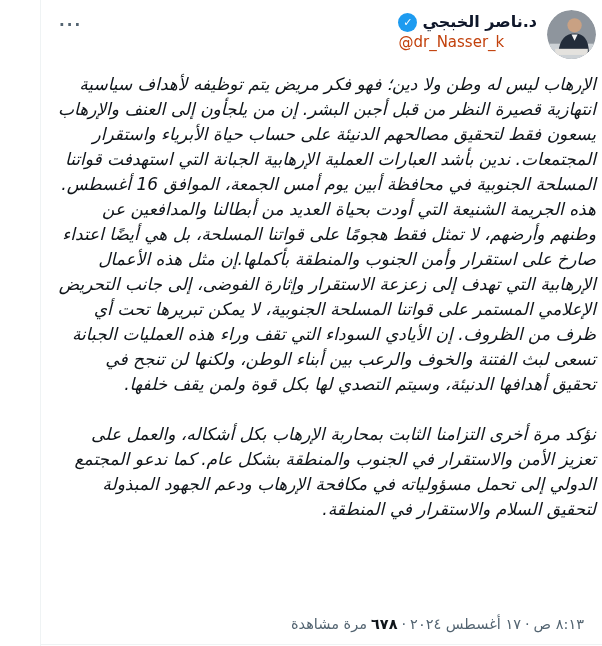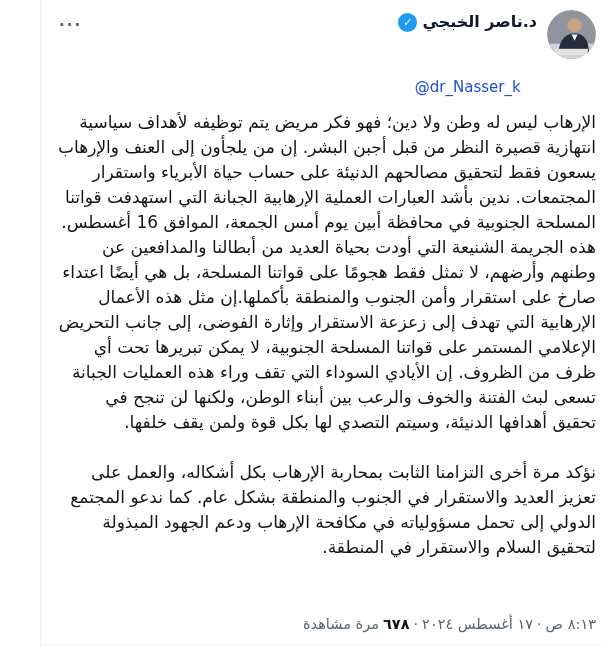--- a/index.html
+++ b/index.html
@@ -65,53 +65,53 @@
     color: #ffffff;
     font-size: 11px;
     font-weight: bold;
     display: flex;
     align-items: center;
     justify-content: center;
     line-height: 1;
   }
   .handle {
     font-size: 15px;
-    color: #1d4ed8;
+    color: #c2410c;
     line-height: 20px;
     direction: ltr;
-    text-align: center;
-    margin-top: 45px;
+    text-align: left;
   }
   .header-spacer { flex: 1; }
   .more-button {
     color: #536471;
     font-size: 15px;
     font-weight: bold;
     letter-spacing: 2px;
     padding: 8px 2px;
     cursor: pointer;
     line-height: 1;
     user-select: none;
   }
 
   
   .tweet-body {
     margin-top: 13px;
     font-size: 17px;
     line-height: 25px;
     color: #0f1419;
     text-align: right;
+    font-style: italic;
   }
   .tweet-body p { margin: 0; }
   .tweet-body p.gap-above { margin-top: 25px; }
 
   
   .tweet-footer {
     position: absolute;
-    right: 6px; left: 16px;
+    right: 18px; left: 16px;
     bottom: 12px;
     font-size: 14.5px;
     color: #536471;
     text-align: right;
     direction: rtl;
     line-height: 20px;
   }
   .tweet-footer .sep { margin: 0 4px; }
   .views-count {
     color: #0f1419;
@@ -161,21 +161,21 @@
         <span class="handle">@dr_Nasser_k</span>
       </div>
 
       <div class="header-spacer"></div>
 
       <div class="more-button">···</div>
     </div>
 
     <div class="tweet-body">
       <p>الإرهاب ليس له وطن ولا دين؛ فهو فكر مريض يتم توظيفه لأهداف سياسية انتهازية قصيرة النظر من قبل أجبن البشر. إن من يلجأون إلى العنف والإرهاب يسعون فقط لتحقيق مصالحهم الدنيئة على حساب حياة الأبرياء واستقرار المجتمعات. ندين بأشد العبارات العملية الإرهابية الجبانة التي استهدفت قواتنا المسلحة الجنوبية في محافظة أبين يوم أمس الجمعة، الموافق 16 أغسطس. هذه الجريمة الشنيعة التي أودت بحياة العديد من أبطالنا والمدافعين عن وطنهم وأرضهم، لا تمثل فقط هجومًا على قواتنا المسلحة، بل هي أيضًا اعتداء صارخ على استقرار وأمن الجنوب والمنطقة بأكملها.إن مثل هذه الأعمال الإرهابية التي تهدف إلى زعزعة الاستقرار وإثارة الفوضى، إلى جانب التحريض الإعلامي المستمر على قواتنا المسلحة الجنوبية، لا يمكن تبريرها تحت أي ظرف من الظروف. إن الأيادي السوداء التي تقف وراء هذه العمليات الجبانة تسعى لبث الفتنة والخوف والرعب بين أبناء الوطن، ولكنها لن تنجح في تحقيق أهدافها الدنيئة، وسيتم التصدي لها بكل قوة ولمن يقف خلفها.</p>
-      <p class="gap-above">نؤكد مرة أخرى التزامنا الثابت بمحاربة الإرهاب بكل أشكاله، والعمل على تعزيز العديد والاستقرار في الجنوب والمنطقة بشكل عام. كما ندعو المجتمع الدولي إلى تحمل مسؤولياته في مكافحة الإرهاب ودعم الجهود المبذولة لتحقيق السلام والاستقرار في المنطقة.</p>
+      <p class="gap-above">نؤكد مرة أخرى التزامنا الثابت بمحاربة الإرهاب بكل أشكاله، والعمل على تعزيز الأمن والاستقرار في الجنوب والمنطقة بشكل عام. كما ندعو المجتمع الدولي إلى تحمل مسؤولياته في مكافحة الإرهاب ودعم الجهود المبذولة لتحقيق السلام والاستقرار في المنطقة.</p>
     </div>
 
     <div class="tweet-footer">
       <span>٨:١٣ ص</span><span class="sep">·</span><span>١٧ أغسطس ٢٠٢٤</span><span class="sep">·</span><span class="views-count">٦٧٨</span><span class="views-label">مرة مشاهدة</span>
     </div>
   </div>
 
   <div class="bottom-border"></div>
 </div>
 

